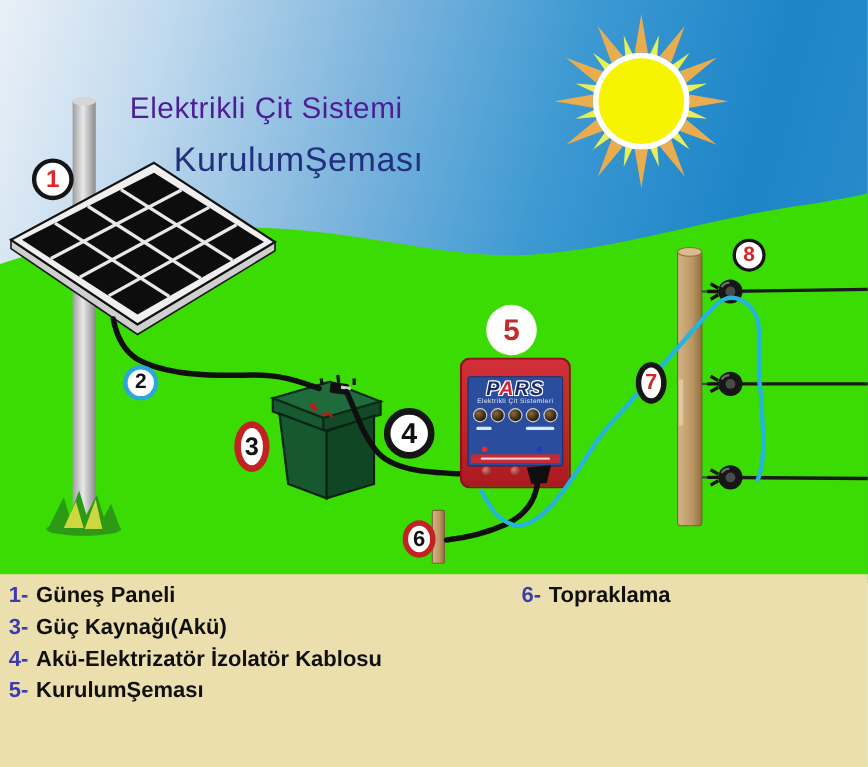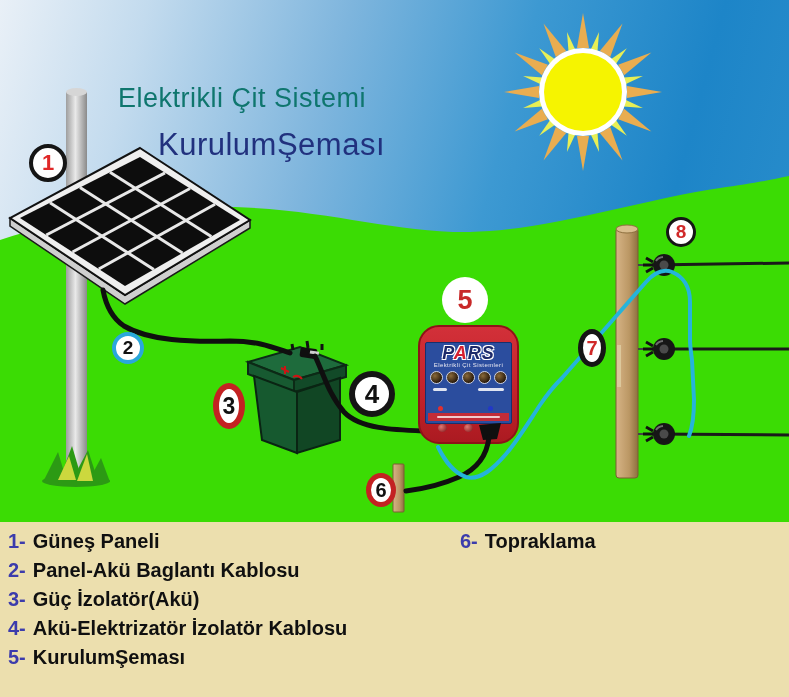--- a/index.html
+++ b/index.html
@@ -8,33 +8,33 @@
     font-family:"Liberation Sans",sans-serif;
   }
   
   #sky{
     position:absolute;left:0;top:0;width:789px;height:530px;
     background:linear-gradient(105deg,#e9f0f7 0%,#c3dbee 16%,#7eb5dd 38%,#3d99d2 58%,#1d85c8 78%,#2e90cc 100%);
   }
   
   .title1{
     position:absolute;left:118px;top:84px;font-size:27px;line-height:28px;
-    color:#0f766e;letter-spacing:.5px;
+    color:#4c1d95;letter-spacing:.5px;
   }
   .title2{
     position:absolute;left:158px;top:113px;font-size:31px;line-height:32px;
     color:#21317e;letter-spacing:.5px;margin-top:16px;
   }
   
   #scene{position:absolute;left:0;top:0;}
   
   .device{
     width:100%;height:100%;box-sizing:border-box;position:relative;
     background:linear-gradient(#d23039 0%,#c4232a 55%,#ab1a21 100%);
-    border:2px solid #8e1218;border-radius:21px;
+    border:2px solid #8e1218;border-radius:9px;
     font-family:"Liberation Sans",sans-serif;
   }
   .device-label{
     position:absolute;left:5px;right:5px;top:15px;height:80px;
     background:#2b4d9e;border:1px solid #16306e;border-radius:2px;
     overflow:hidden;text-align:center;
   }
   .brand{
     margin-top:2px;font-size:18px;line-height:17px;font-weight:bold;font-style:italic;
     color:#1c2a6a;letter-spacing:1px;
@@ -76,21 +76,21 @@
   .b5{left:465px;top:300px;width:46px;height:46px;border:none;color:#c82828;font-size:27px;}
   .b6{left:381px;top:490px;width:30px;height:34px;border:5px solid #c32222;color:#111;font-size:20px;}
   .b7{left:592px;top:348px;width:28px;height:38px;border:5px solid #151515;color:#d02828;font-size:20px;}
   .b8{left:681px;top:232px;width:30px;height:30px;border:3px solid #151515;color:#d02828;font-size:19px;}
   
   #legend{
     position:absolute;left:0;top:522px;width:789px;height:175px;
     background:#ecdfae;
   }
   .col{position:absolute;top:5px;}
-  .col-left{left:8px;} .col-right{left:460px;}
+  .col-left{left:8px;} .col-right{left:474px;}
   .legend-row{line-height:29px;font-size:20px;font-weight:bold;white-space:nowrap;}
   .legend-num{color:#3c3cac;margin-right:7px;}
   .legend-label{color:#101010;}
 </style>
 </head>
 <body>
 
 <div id="stage">
   <div id="sky"></div>
 
@@ -266,22 +266,21 @@
   <div class="badge b3">3</div>
   <div class="badge b4">4</div>
   <div class="badge b5">5</div>
   <div class="badge b6">6</div>
   <div class="badge b7">7</div>
   <div class="badge b8">8</div>
 
   <div id="legend">
     <div class="col col-left">
       <div class="legend-row"><span class="legend-num">1-</span><span class="legend-label">Güneş Paneli</span></div>
-      <div class="legend-row"><span class="legend-num">2-</span><span class="legend-label">Panel-Akü Baglantı Kablosu</span></div>
-      <div class="legend-row"><span class="legend-num">3-</span><span class="legend-label">Güç İzolatör(Akü)</span></div>
+      <div class="legend-row"><span class="legend-num">3-</span><span class="legend-label">Güç Kaynağı(Akü)</span></div>
       <div class="legend-row"><span class="legend-num">4-</span><span class="legend-label">Akü-Elektrizatör İzolatör Kablosu</span></div>
       <div class="legend-row"><span class="legend-num">5-</span><span class="legend-label">KurulumŞeması</span></div>
     </div>
     <div class="col col-right">
       <div class="legend-row"><span class="legend-num">6-</span><span class="legend-label">Topraklama</span></div>
     </div>
   </div>
 </div>
 
 </body></html>

